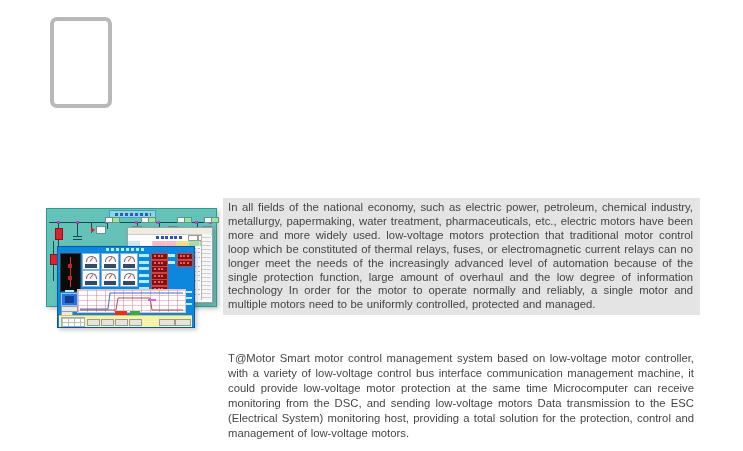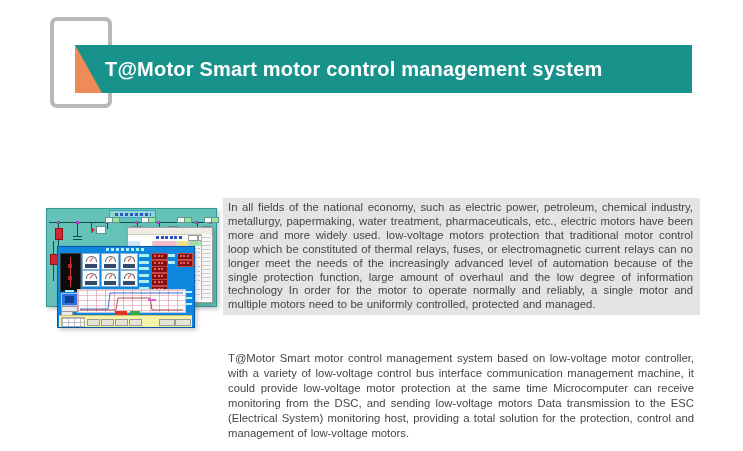--- a/index.html
+++ b/index.html
@@ -93,24 +93,20 @@
   .intro-box p,.desc{margin:0;font-size:11.3px;line-height:13.9px;text-align:justify;
              color:#454545;word-spacing:.5px;}
   .desc{position:absolute;left:228px;top:351px;width:466px;line-height:15px;}
 </style>
 </head>
 <body>
 
 <div class="page">
 
   <div class="bracket"></div>
-  <div class="banner">
-    <div class="tri"></div>
-    <h1>T@Motor Smart motor control management system</h1>
-  </div>
 
   <div class="figure">
 
     <div class="win scada">
       <div class="abs s-title"></div>
       <div class="abs s-bus"></div>
       <div class="abs s-node" style="left:10px"></div>
       <div class="abs s-node" style="left:29px"></div>
       <div class="abs s-node" style="left:58px"></div>
       <div class="abs s-node" style="left:88px"></div>

